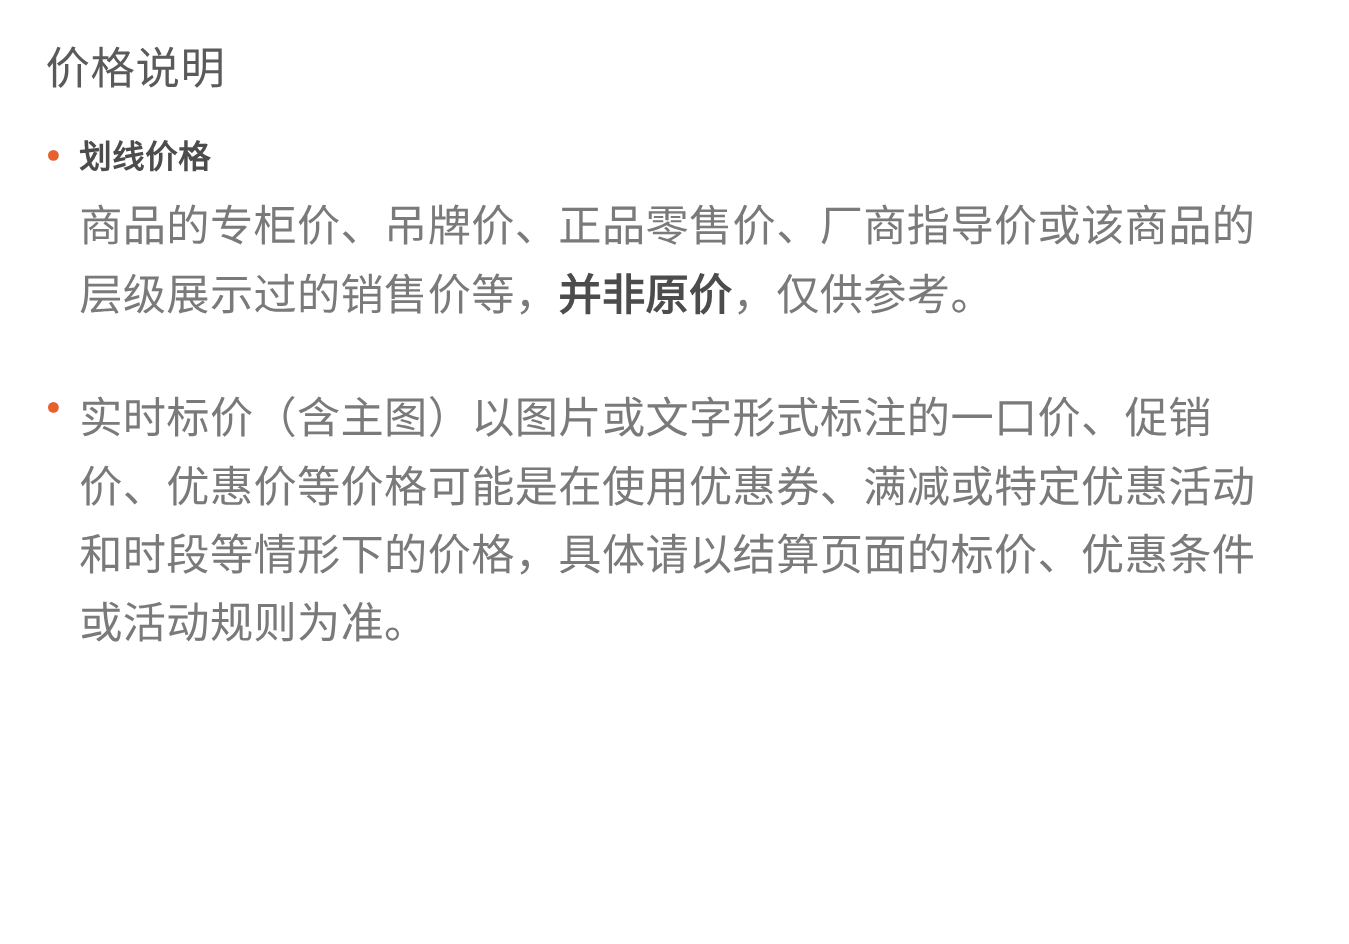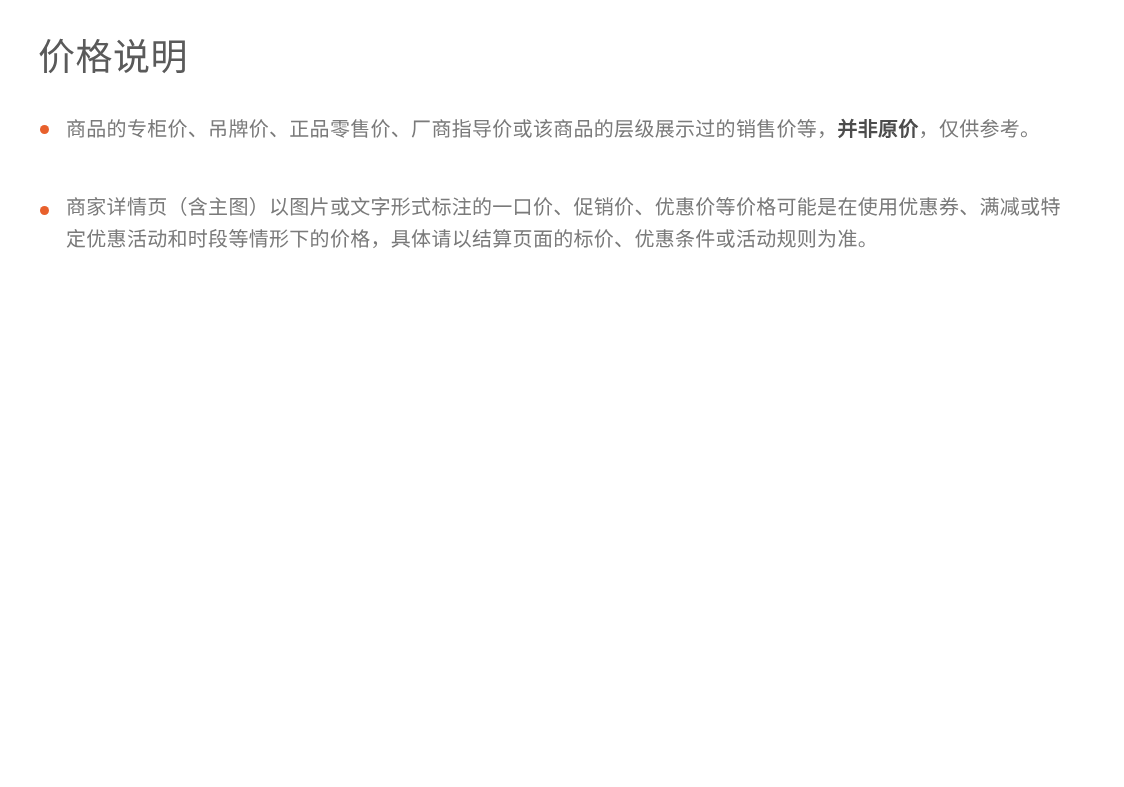--- a/index.html
+++ b/index.html
@@ -45,21 +45,21 @@
   }
   .section-heading {
     font-size: 27px;
     line-height: 1.3;
     font-weight: bold;
     color: #4c4c4c;
     margin: 0 0 12px 30px;
     letter-spacing: 0.5px;
   }
   .section-body {
-    font-size: 20px;
+    font-size: 36px;
     line-height: 1.58;
     color: #7a7a7a;
     margin: 0 0 0 30px;
     letter-spacing: 0.3px;
   }
   .section-body b {
     color: #4c4c4c;
     font-weight: bold;
   }
   .plain-item {
@@ -76,26 +76,27 @@
 </style>
 </head>
 <body>
 
 <div class="page">
 
   <h1 class="page-title">价格说明</h1>
 
   <div class="section">
     <span class="bullet"></span>
+    <div class="section-heading">划线价格</div>
     <p class="section-body"><span>商品的专柜价、吊牌价、正品零售价、厂商指导价或该商品的层级展示过的销售价等，</span><b>并非原价</b><span>，仅供参考。</span></p>
   </div>
 
   <div class="spacer-small"></div>
 
 
   <div class="spacer-small"></div>
 
   <div class="plain-item">
     <span class="bullet"></span>
-    <p class="section-body">商家详情页（含主图）以图片或文字形式标注的一口价、促销价、优惠价等价格可能是在使用优惠券、满减或特定优惠活动和时段等情形下的价格，具体请以结算页面的标价、优惠条件或活动规则为准。</p>
+    <p class="section-body">实时标价（含主图）以图片或文字形式标注的一口价、促销价、优惠价等价格可能是在使用优惠券、满减或特定优惠活动和时段等情形下的价格，具体请以结算页面的标价、优惠条件或活动规则为准。</p>
   </div>
 
 </div>
 
 </body></html>

